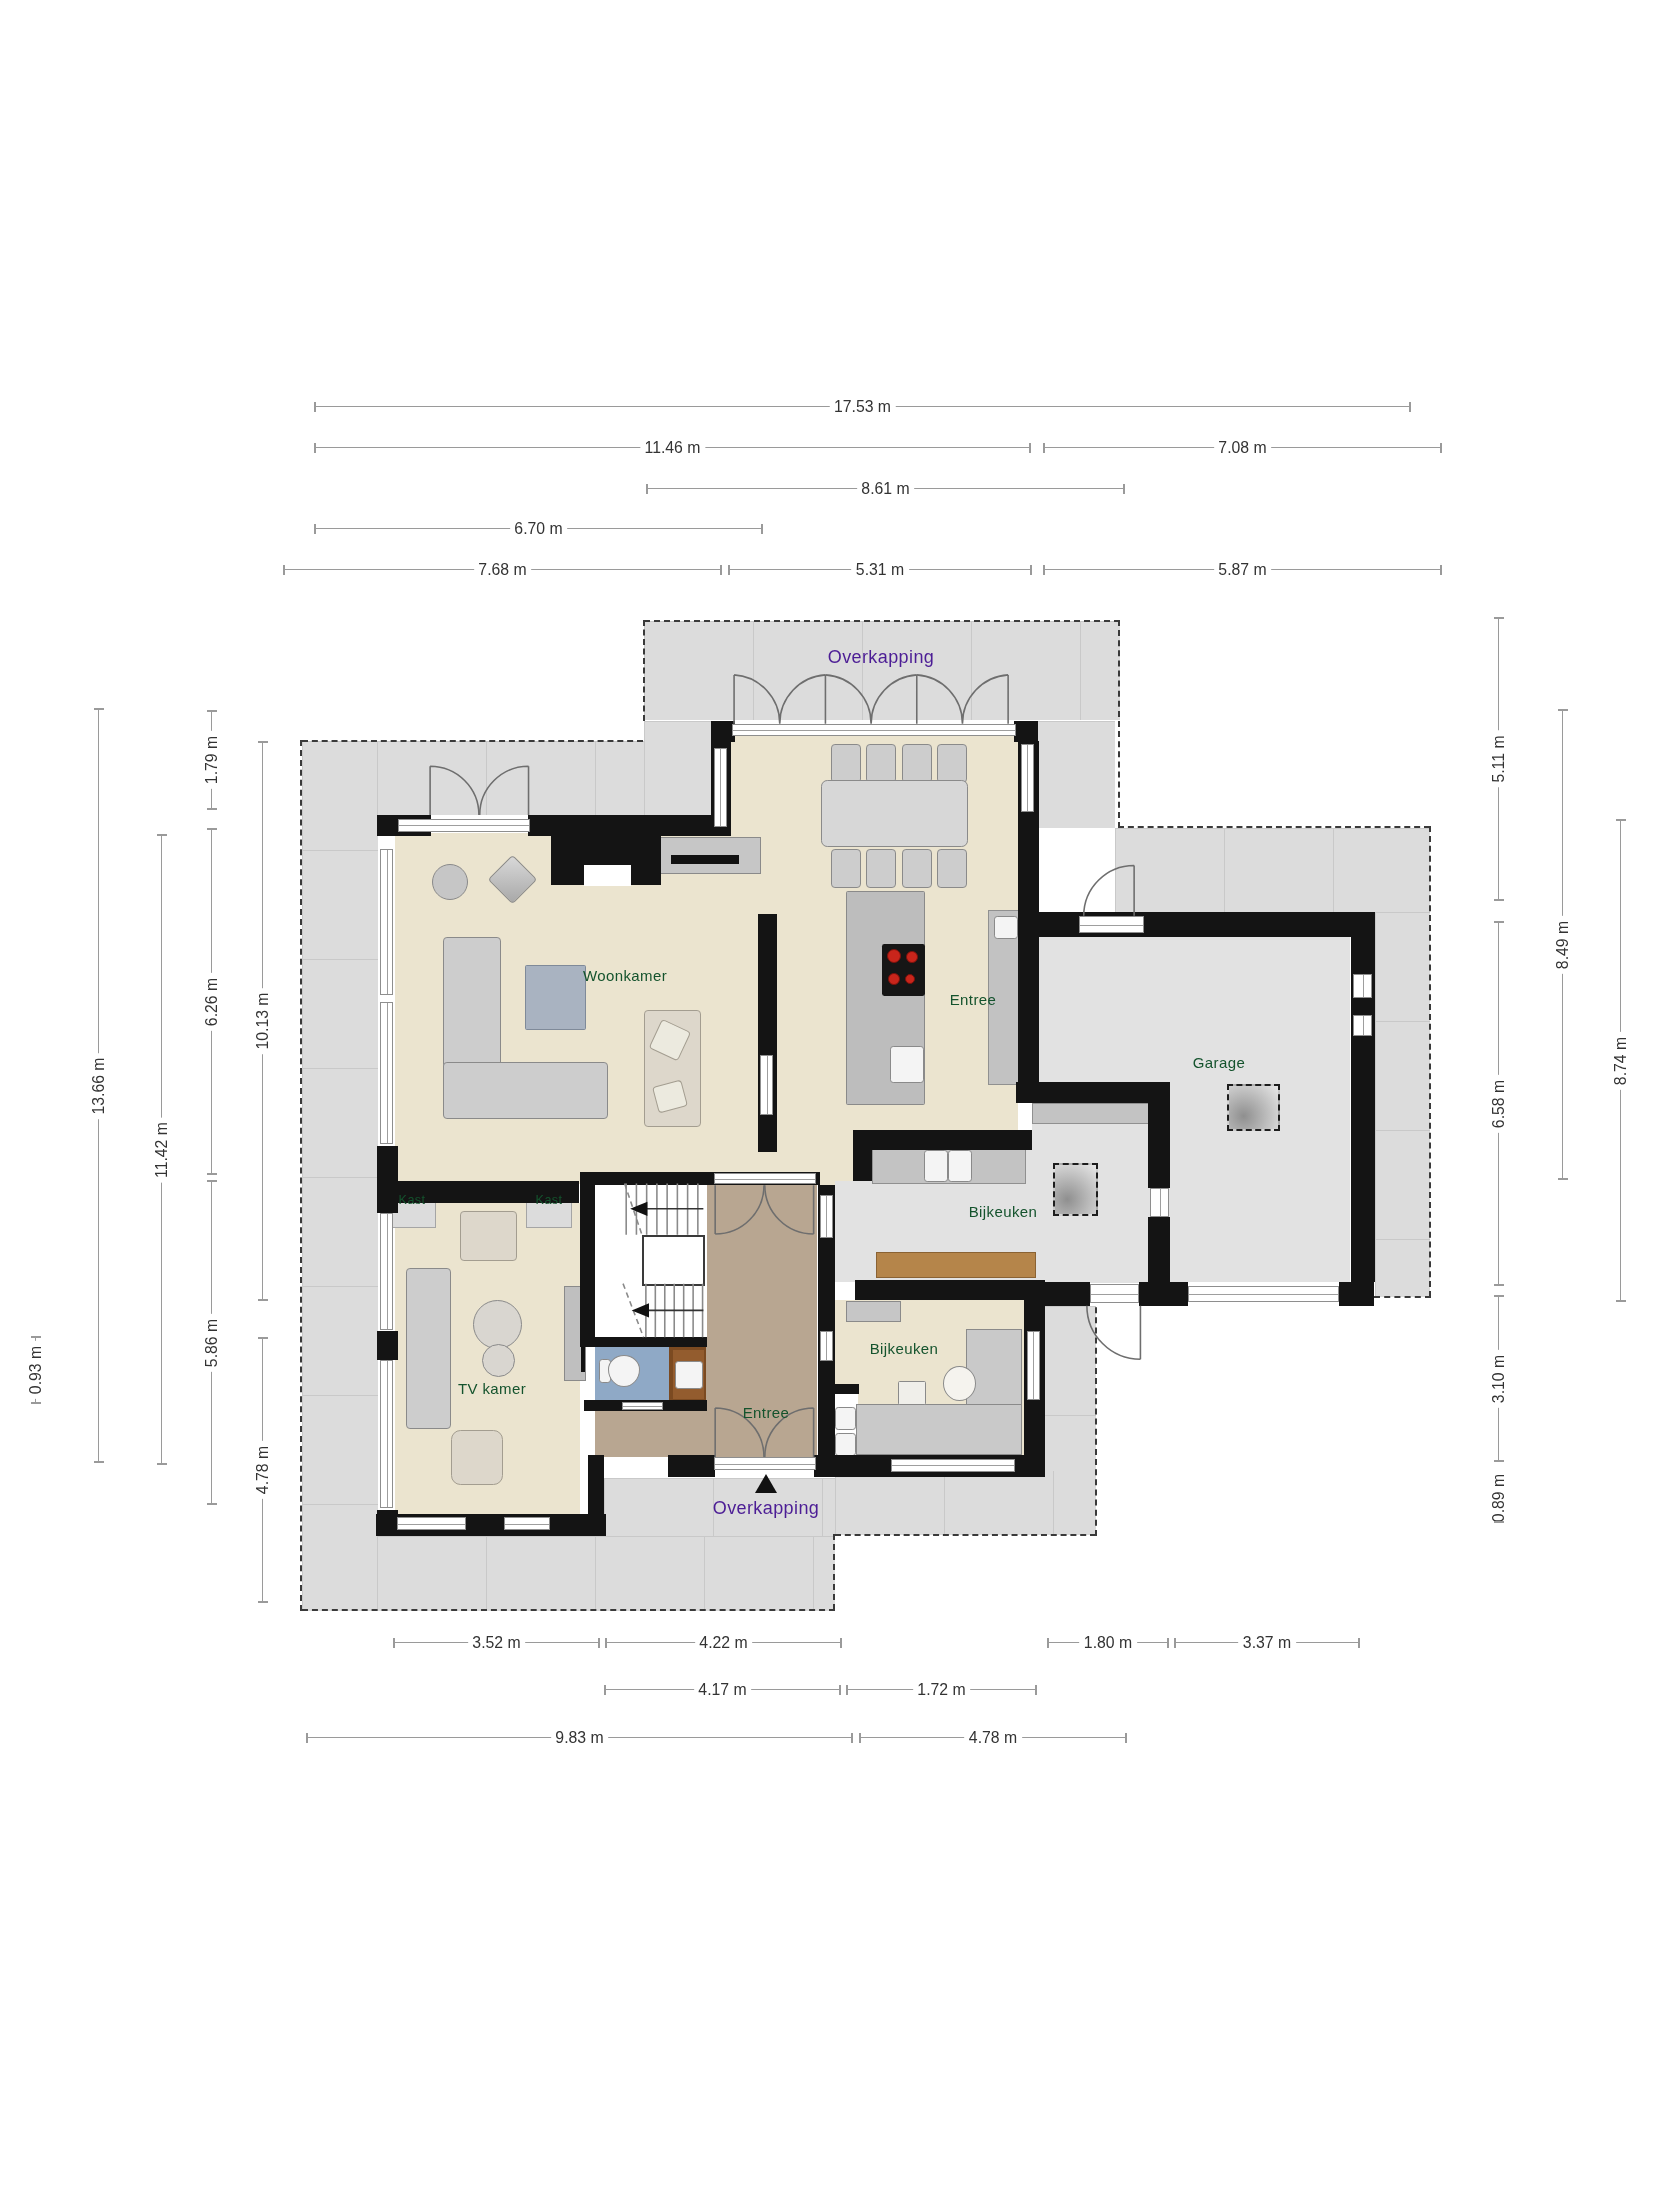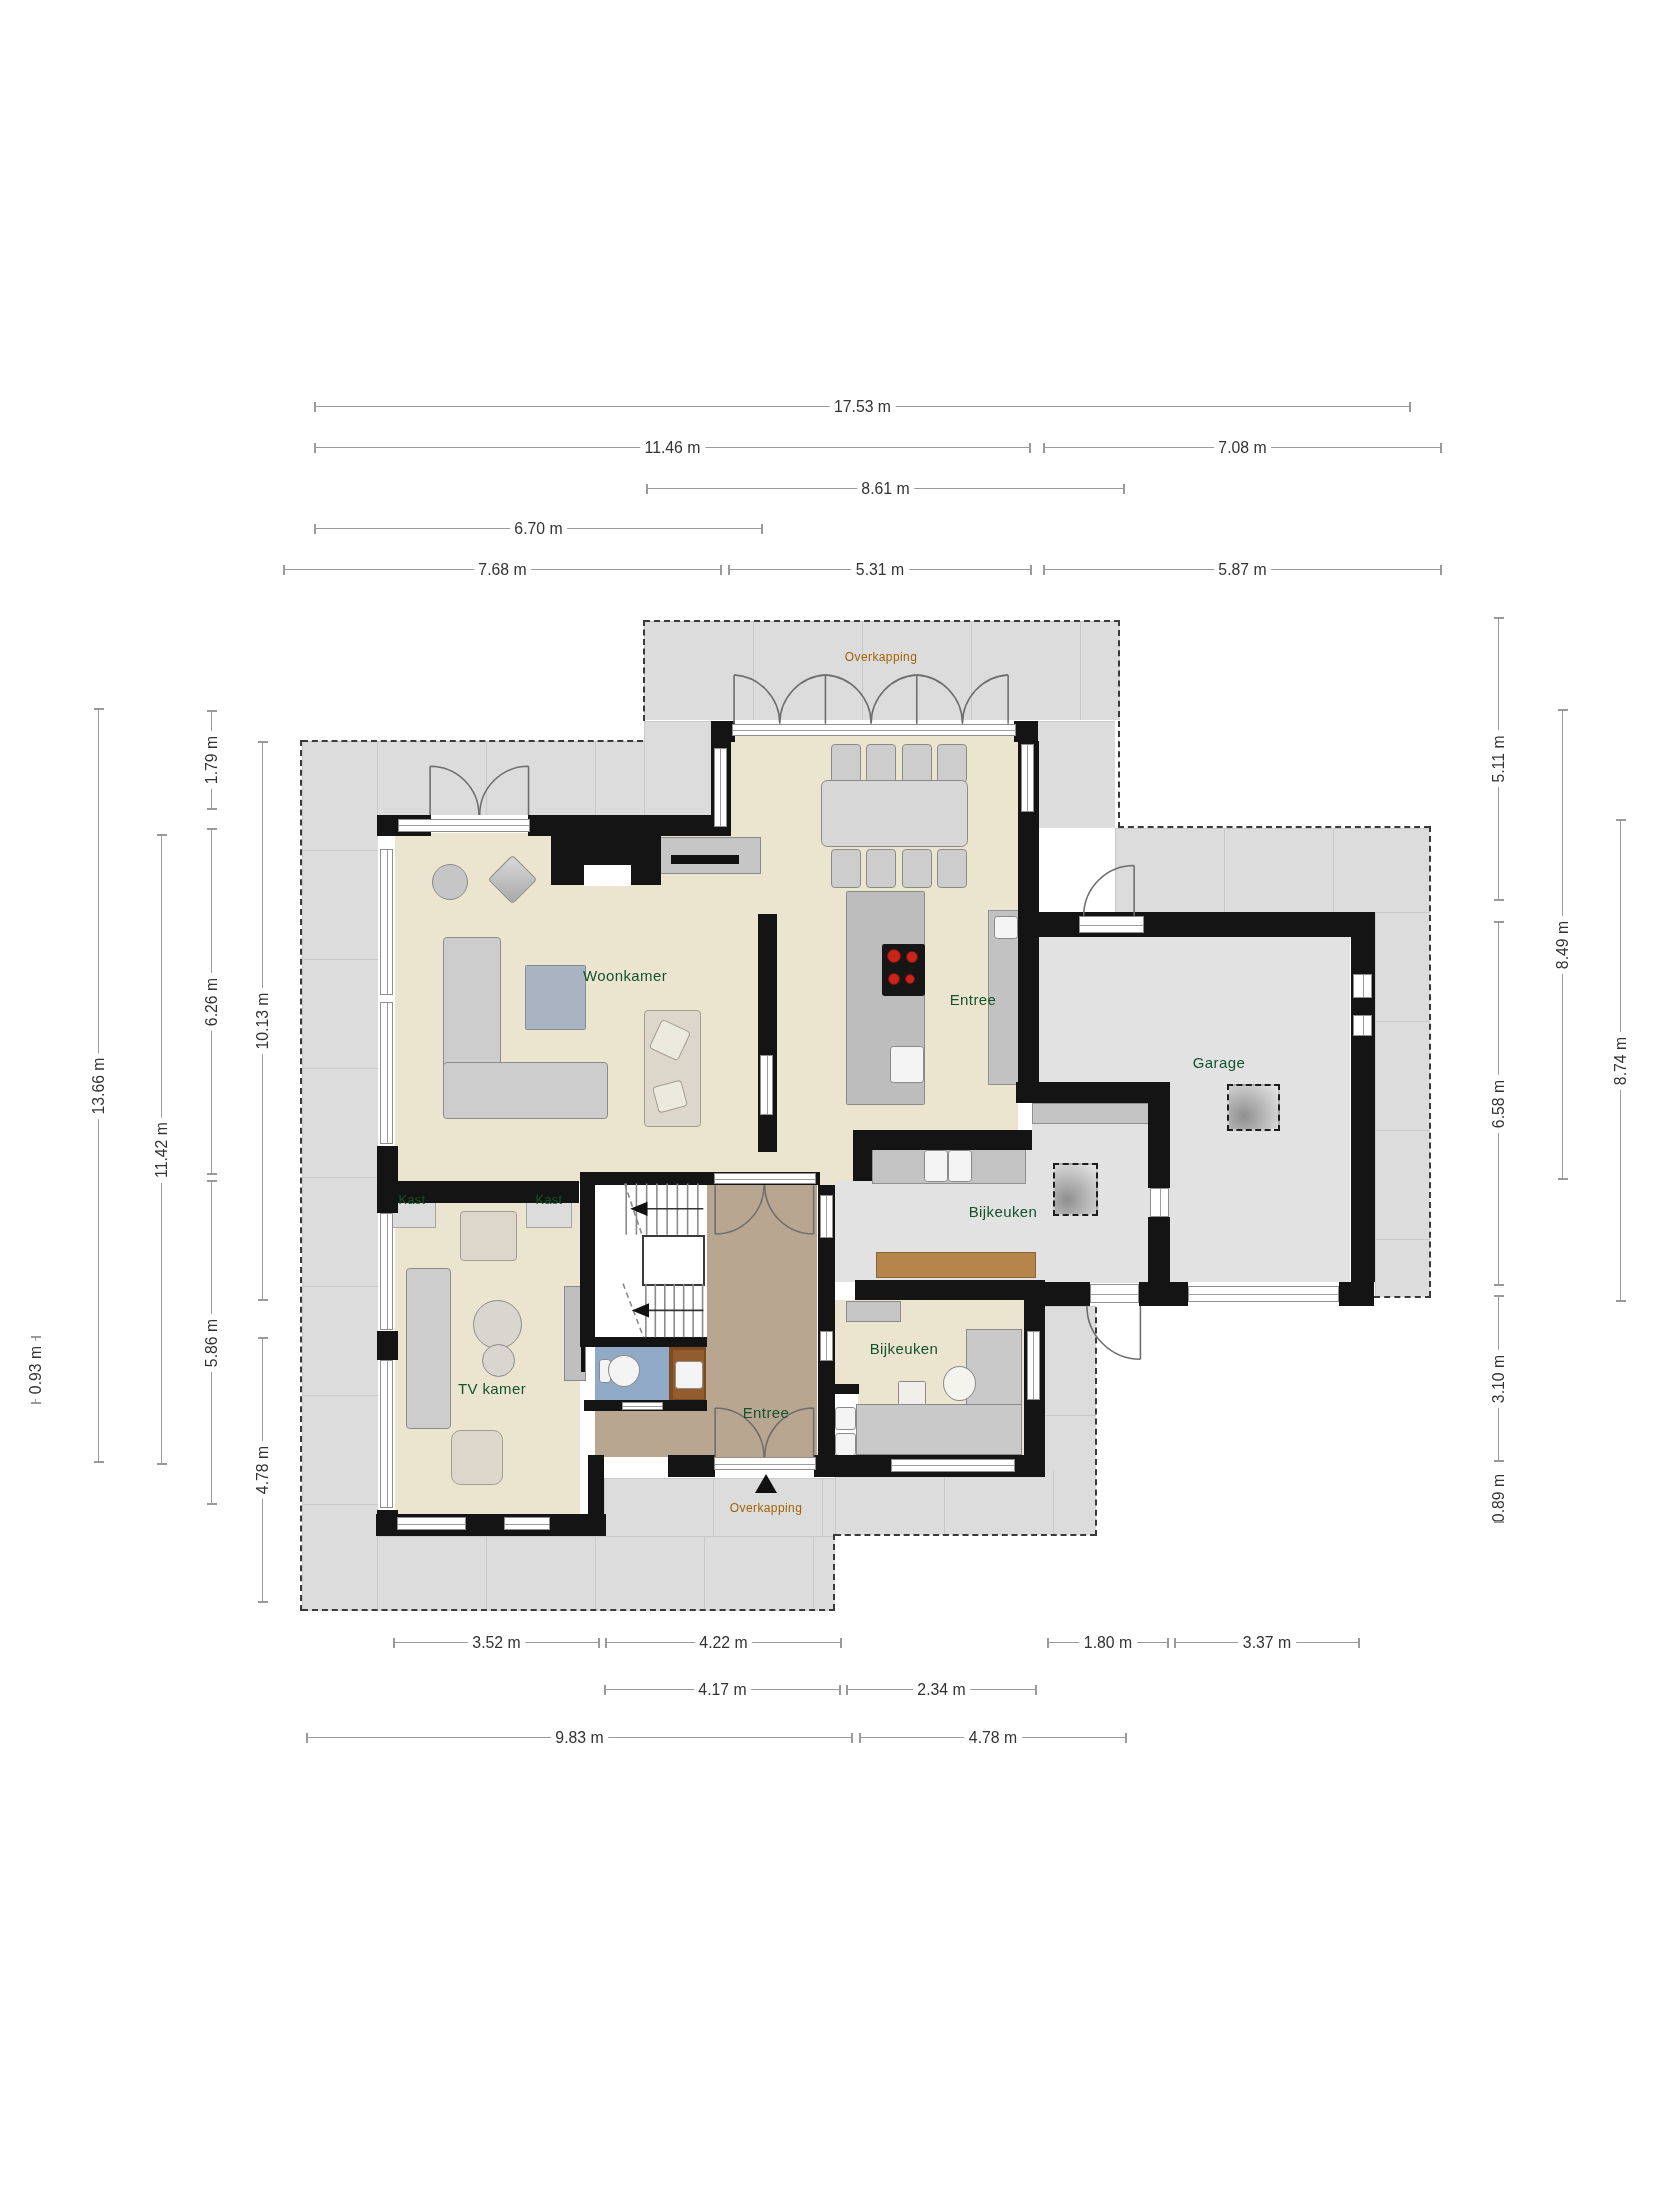--- a/index.html
+++ b/index.html
@@ -24,21 +24,21 @@
   .furn{position:absolute;background:#cdcdcd;border:0.8px solid #8a8a8a;border-radius:3.9px;box-sizing:border-box;}
   .soft{background:#ddd7cb;border-color:#a39d90;}
   .circle{border-radius:50%;}
   .dashobj{position:absolute;border:2.4px dashed #1d1d1d;background:radial-gradient(circle at 30% 70%,#8f8f8f,#e8e8e8);}
 
   .dash-h{position:absolute;height:0;border-top:2.4px dashed #3a3a3a;}
   .dash-v{position:absolute;width:0;border-left:2.4px dashed #3a3a3a;}
 
   .roomlabel{position:absolute;transform:translate(-50%,-50%);font-size:15px;color:#14532d;letter-spacing:0.4px;white-space:nowrap;}
   .small{font-size:12.6px;}
-  .ok{font-size:12px;color:#a16207;}
+  .ok{font-size:18px;color:#4c1d95;}
 
   .dim{position:absolute;}
   .dim.h{height:0;border-top:1.6px solid #9a9a9a;}
   .dim.v{width:0;border-left:1.6px solid #9a9a9a;}
   .dim.h::before,.dim.h::after{content:"";position:absolute;top:-5.5px;width:1.6px;height:10.2px;background:#9a9a9a;}
   .dim.h::before{left:-0.8px;} .dim.h::after{right:-0.8px;}
   .dim.v::before,.dim.v::after{content:"";position:absolute;left:-5.5px;height:1.6px;width:10.2px;background:#9a9a9a;}
   .dim.v::before{top:-0.8px;} .dim.v::after{bottom:-0.8px;}
   .dim-label{position:absolute;left:50%;top:50%;transform:translate(-50%,-50%);background:#fff;padding:0 4.7px;
     font-size:15.8px;color:#333;white-space:nowrap;}
@@ -358,21 +358,21 @@
   <div class="dim h" style="left:1048px;top:1642px;width:120px;">
       <span class="dim-label">1.80 m</span>
     </div>
   <div class="dim h" style="left:1175px;top:1642px;width:184px;">
       <span class="dim-label">3.37 m</span>
     </div>
   <div class="dim h" style="left:605px;top:1689px;width:235px;">
       <span class="dim-label">4.17 m</span>
     </div>
   <div class="dim h" style="left:847px;top:1689px;width:189px;">
-      <span class="dim-label">2.34 m</span>
+      <span class="dim-label">1.72 m</span>
     </div>
   <div class="dim h" style="left:307px;top:1737px;width:545px;">
       <span class="dim-label">9.83 m</span>
     </div>
   <div class="dim h" style="left:860px;top:1737px;width:266px;">
       <span class="dim-label">4.78 m</span>
     </div>
 
 </div>
 

